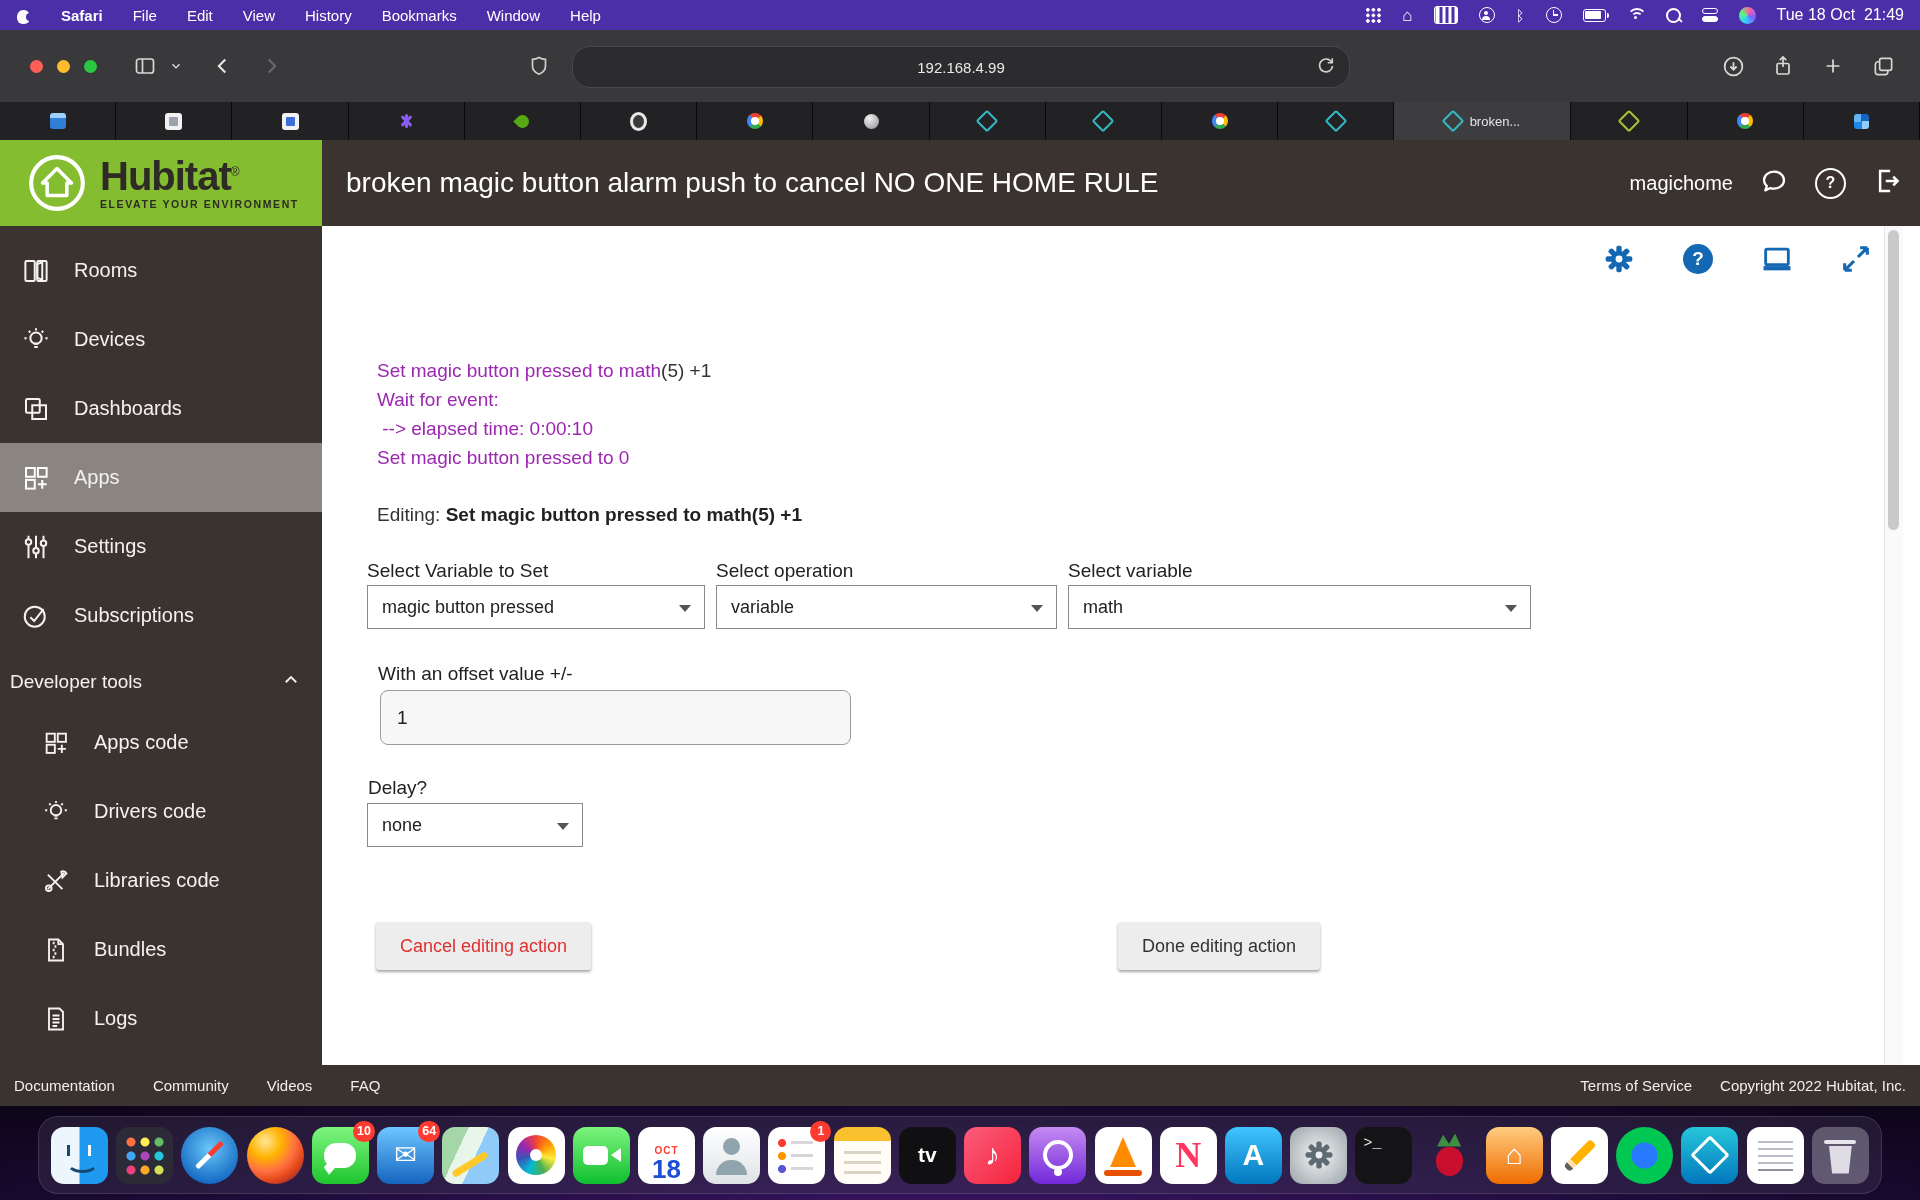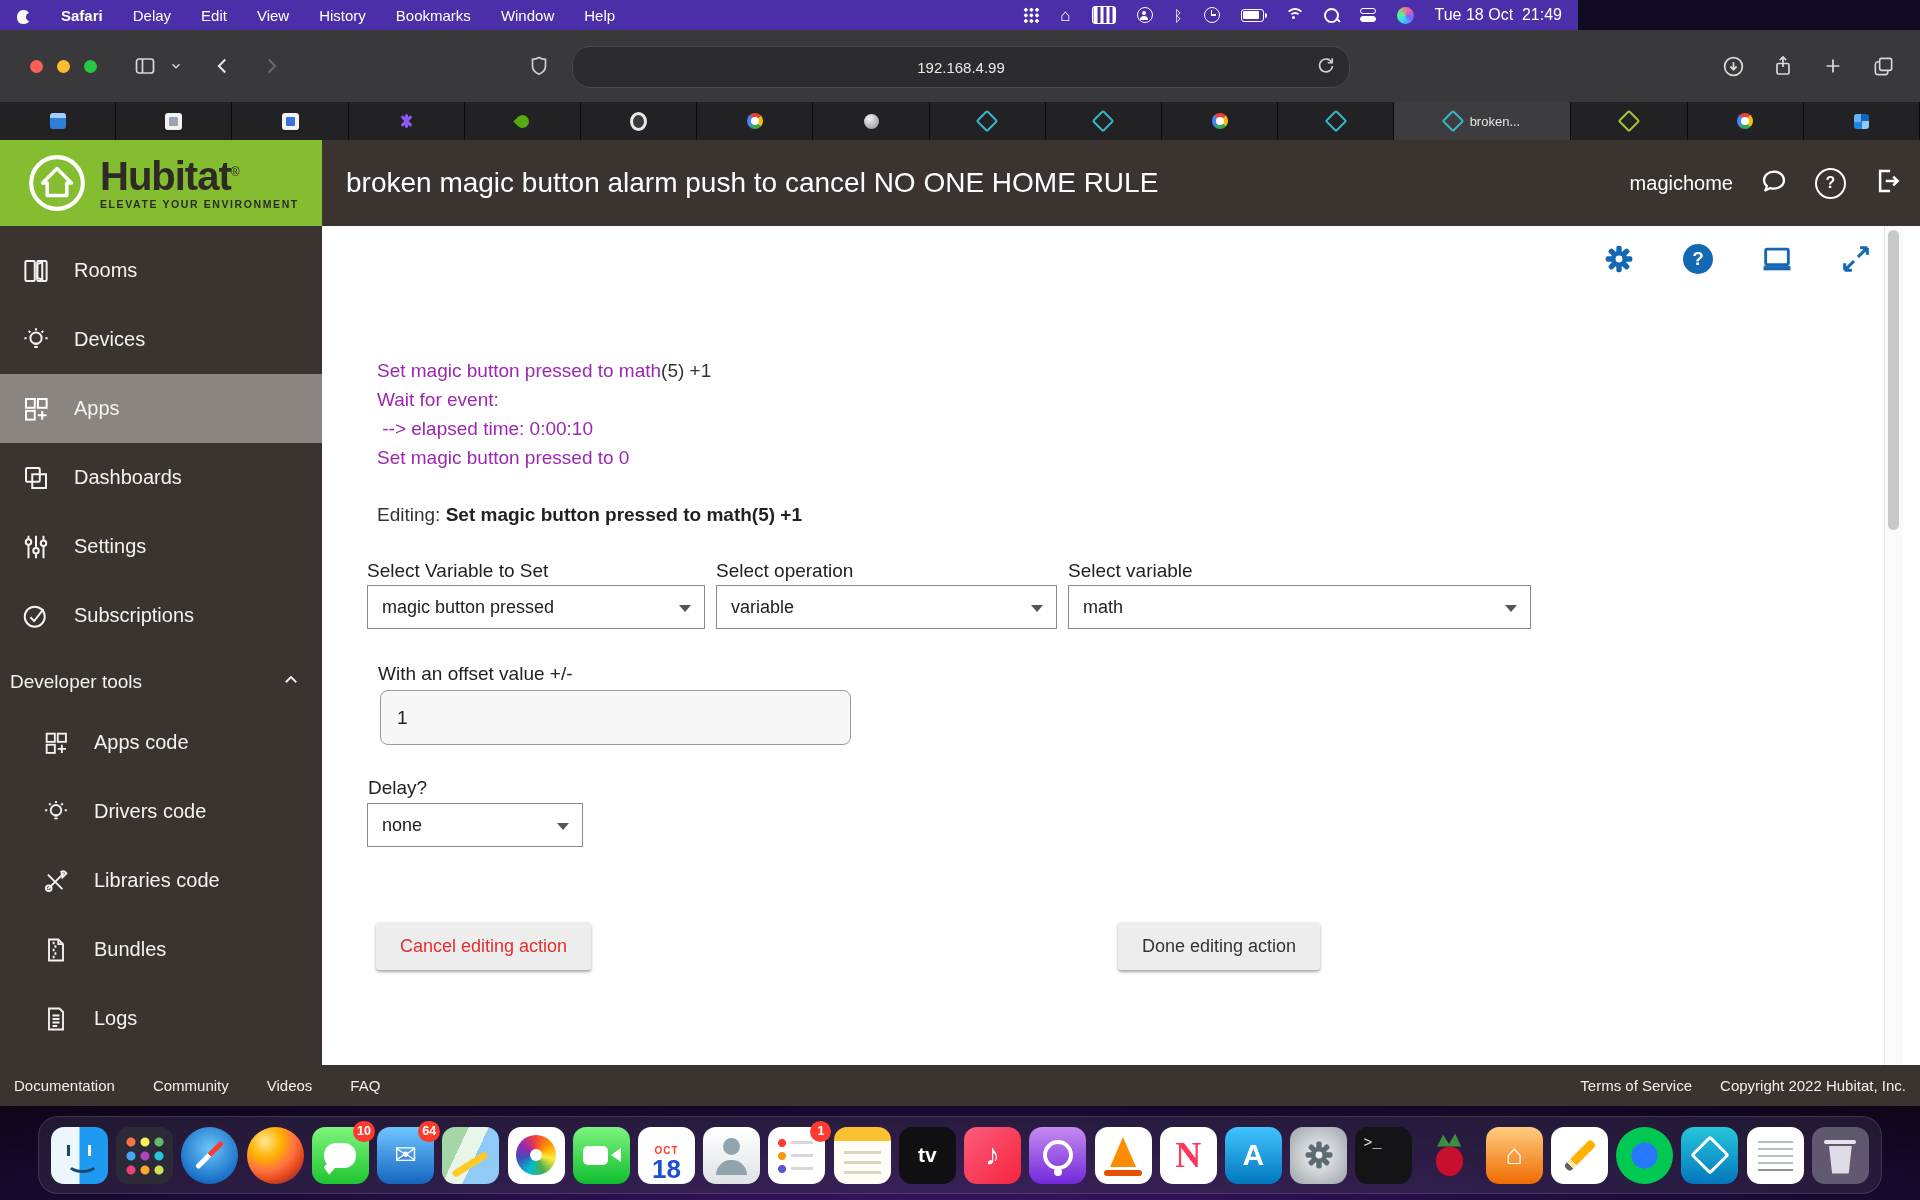--- a/index.html
+++ b/index.html
@@ -1,20 +1,20 @@
 <!DOCTYPE html>
 <html><head>
 <meta charset="utf-8">
 <style>
   html,body{margin:0;padding:0}
   body{width:1920px;height:1200px;position:relative;overflow:hidden;
        font-family:"Liberation Sans",sans-serif;background:#120a22;color:#fff}
 
   
-  .menubar{position:absolute;top:0;left:0;width:1578px;height:30px;background:#4a2fa8;
+  .menubar{position:absolute;top:0;left:0;width:1920px;height:30px;background:#4a2fa8;
            display:flex;align-items:center;justify-content:space-between;padding:0 16px;box-sizing:border-box}
   .mb-left{display:flex;align-items:center;gap:30px;font-size:15px;color:#fff}
   .mb-item{cursor:default}
   .mb-app{font-weight:700}
   .apple{width:15px;height:18px;position:relative;display:inline-block}
   .apple::before{content:"";position:absolute;left:1px;right:1px;top:4px;bottom:0;background:#fff;border-radius:46% 46% 44% 44%}
   .apple::after{content:"";position:absolute;width:8px;height:8px;border-radius:50%;background:#4a2fa8;right:-3px;top:7px}
   .mb-right{display:flex;align-items:center;gap:21px}
   .mb-clock{font-size:16px;white-space:pre}
   .mi{display:inline-flex;align-items:center;justify-content:center;height:20px}
@@ -199,21 +199,21 @@
   .d-trash::before{content:"";position:absolute;top:19px;width:26px;height:28px;background:rgba(245,245,250,.85);clip-path:polygon(6% 0,94% 0,82% 100%,18% 100%)}
   .d-trash::after{content:"";position:absolute;top:13px;width:32px;height:4px;border-radius:2px;background:rgba(245,245,250,.9)}
 </style>
 </head>
 <body>
 
 <div class="menubar">
   <div class="mb-left">
     <span class="apple"></span>
     <span class="mb-item mb-app">Safari</span>
-    <span class="mb-item">Delay</span>
+    <span class="mb-item">File</span>
     <span class="mb-item">Edit</span>
     <span class="mb-item">View</span>
     <span class="mb-item">History</span>
     <span class="mb-item">Bookmarks</span>
     <span class="mb-item">Window</span>
     <span class="mb-item">Help</span>
   </div>
   <div class="mb-right">
     <span class="mi">
         <span class="i-grid"></span>
@@ -445,39 +445,39 @@
   </div>
   <div class="sb-item">
     <span class="sbi">
         <svg width="30" height="30" viewBox="0 0 24 24" fill="none" stroke="#f5f3f1" stroke-width="1.6">
           <circle cx="12" cy="10.5" r="4.5"></circle>
           <path d="M10.2 15h3.6M10.6 17.5h2.8M12 2.5v1.8M4.5 10.5H2.7M21.3 10.5h-1.8M6.2 4.7l1.3 1.3M17.8 4.7l-1.3 1.3"></path>
         </svg>
       </span>
     <span>Devices</span>
   </div>
+  <div class="sb-item">
+    <span class="sbi">
+        <svg width="30" height="30" viewBox="0 0 24 24" fill="none" stroke="#f5f3f1" stroke-width="1.6">
+          <rect x="4" y="4" width="11" height="11" rx="1"></rect>
+          <path d="M9 9h11v11H9z"></path>
+        </svg>
+      </span>
+    <span>Dashboards</span>
+  </div>
   <div class="sb-item active">
     <span class="sbi">
         <svg width="30" height="30" viewBox="0 0 24 24" fill="none" stroke="#ffffff" stroke-width="1.6">
           <rect x="4" y="4" width="7" height="7"></rect>
           <rect x="13.5" y="4" width="7" height="7"></rect>
           <rect x="4" y="13.5" width="7" height="7"></rect>
           <path d="M17 13.5v7M13.5 17h7"></path>
         </svg>
       </span>
     <span>Apps</span>
-  </div>
-  <div class="sb-item">
-    <span class="sbi">
-        <svg width="30" height="30" viewBox="0 0 24 24" fill="none" stroke="#f5f3f1" stroke-width="1.6">
-          <rect x="4" y="4" width="11" height="11" rx="1"></rect>
-          <path d="M9 9h11v11H9z"></path>
-        </svg>
-      </span>
-    <span>Dashboards</span>
   </div>
   <div class="sb-item">
     <span class="sbi">
         <svg width="30" height="30" viewBox="0 0 24 24" fill="none" stroke="#f5f3f1" stroke-width="1.6">
           <path d="M6 3v18M12 3v18M18 3v18"></path>
           <circle cx="6" cy="8" r="2.2" fill="#3b3330"></circle>
           <circle cx="12" cy="15" r="2.2" fill="#3b3330"></circle>
           <circle cx="18" cy="9" r="2.2" fill="#3b3330"></circle>
         </svg>
       </span>

